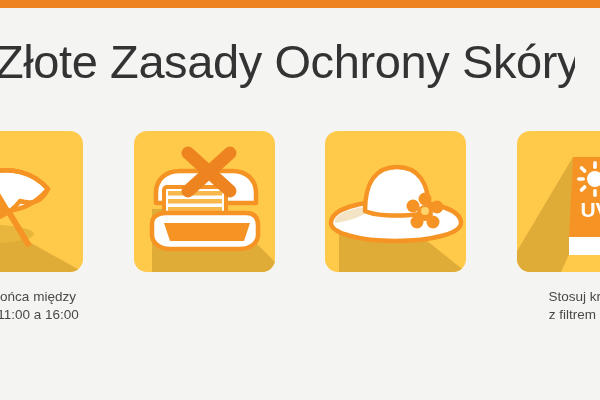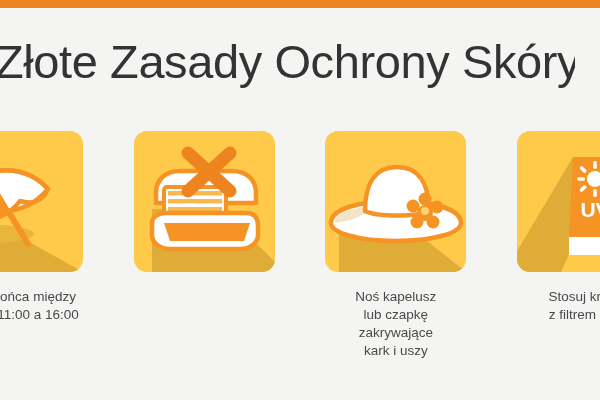--- a/index.html
+++ b/index.html
@@ -163,23 +163,20 @@
           <circle cx="100" cy="82" r="8"></circle>
           <circle cx="100" cy="68" r="6.5"></circle>
           <circle cx="112" cy="76" r="6.5"></circle>
           <circle cx="108" cy="91" r="6.5"></circle>
           <circle cx="92" cy="91" r="6.5"></circle>
           <circle cx="88" cy="75" r="6.5"></circle>
         </g>
         <circle cx="100" cy="80" r="4" fill="#ffd36b"></circle>
       </svg>
     </div>
-    <div class="caption">Noś kapelusz
-lub czapkę zakrywające
-kark i uszy</div>
   </div>
 
   <div class="card">
     <div class="tile">
       <svg viewBox="0 0 141 141">
 
         <path d="M56 26 L96 26 L44 141 L0 141 L0 120 Z" fill="#e0ac38"></path>
 
         <path d="M56 26 L98 26 L104 106 L52 106 Z" fill="#f59324"></path>
 

